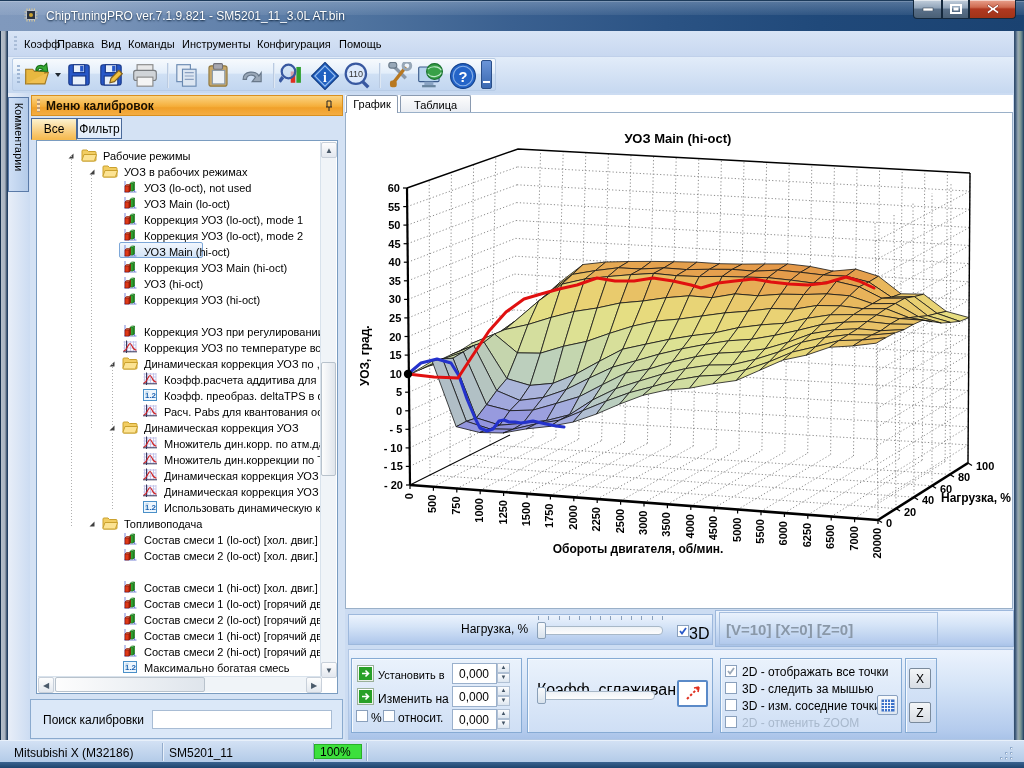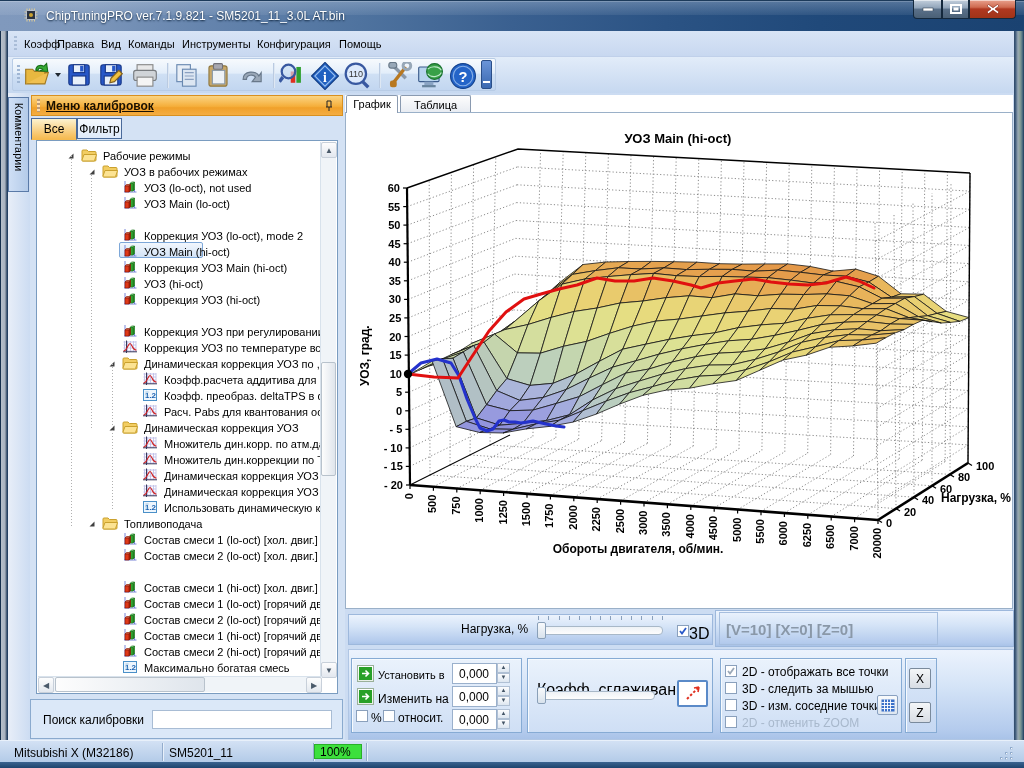--- a/index.html
+++ b/index.html
@@ -39,21 +39,21 @@
 #dockstrip{left:8px;top:93px;width:22px;height:647px;background:linear-gradient(to right,#e8eef8,#ccdcf2);}
 #comment-tab{position:absolute;left:0px;top:4px;width:21px;height:95px;border:1px solid #5a7aa8;
  background:linear-gradient(to right,#cfdff5,#b4cbe9);}
 #comment-tab span{position:absolute;left:4px;top:5px;font-size:10.5px;writing-mode:vertical-rl;letter-spacing:0.2px;}
 
 
 #leftpanel{left:30px;top:93px;width:315px;height:647px;background:#d4e2f4;}
 #lp-header{position:absolute;left:1px;top:2px;width:312px;height:21px;
  background:linear-gradient(#fbd482 0%,#f5ae3a 55%,#f0a02a 62%,#f4ad42 100%);border:1px solid #d89020;}
 #lp-header .grip{position:absolute;left:5px;top:3px;width:3px;height:13px;background:repeating-linear-gradient(#b97 0,#b97 2px,#fda 2px,#fda 4px);}
-#lp-header b{position:absolute;left:14px;top:3px;font-size:12px;color:#1a1000;text-decoration:underline;}
+#lp-header b{position:absolute;left:14px;top:3px;font-size:12px;color:#1a1000;}
 #lp-tabs{position:absolute;left:0px;top:25px;width:313px;height:22px;}
 .lp-tab{position:absolute;top:0;height:22px;border:1px solid #4a6a9a;font-size:12px;text-align:center;}
 #tab-vse{left:1px;width:46px;background:linear-gradient(#fdf3d0,#f7c468 80%,#f5ba50);border-bottom-color:#f5ba50;z-index:2;}
 #tab-filtr{left:47px;width:45px;background:linear-gradient(#f4f8fd,#dfeafa);height:21px;}
 #treebox{position:absolute;left:6px;top:47px;width:302px;height:554px;background:#fff;border:1px solid #7a9cc0;}
 #treebox .vsb{position:absolute;right:1px;top:1px;width:16px;height:536px;background:#f0f4f8;border-left:1px solid #d8e2ec;}
 #treebox .hsb{position:absolute;left:1px;bottom:1px;width:284px;height:16px;background:#f0f4f8;border-top:1px solid #d8e2ec;}
 .sb-btn{position:absolute;width:16px;height:16px;background:linear-gradient(#fdfdfd,#e3e8ef);border:1px solid #c8d0da;border-radius:2px;font-size:8px;color:#4a5a6a;text-align:center;line-height:15px;}
 .sb-thumb{background:linear-gradient(to right,#fdfdfd,#dfe5ec);border:1px solid #b8c2cc;border-radius:2px;}
 #tree{position:absolute;left:1px;top:1px;width:284px;height:535px;overflow:hidden;}
@@ -291,20 +291,32 @@
           <span class="ticon" style="left:84px"><svg width="16" height="16" viewBox="0 0 16 16">
               <path d="M3 2 V13 M2 13 H14.5 M12.5 10 V13" stroke="#7a86d8" fill="none"></path>
               <path d="M8 4.5 L9.5 3 L12.5 3 L11 4.5 Z" fill="#90d890" stroke="#1f7a1f" stroke-width="0.7"></path>
               <path d="M11 4.5 L12.5 3 L12.5 10.5 L11 12 Z" fill="#1f8a1f" stroke="#1f7a1f" stroke-width="0.7"></path>
               <path d="M8 4.5 H11 V12 H8 Z" fill="#33a833" stroke="#1f7a1f" stroke-width="0.7"></path>
               <path d="M3 7 L4.5 5.5 L8.5 5.5 L7 7 Z" fill="#f59a70" stroke="#8a1808" stroke-width="0.7"></path>
               <path d="M7 7 L8.5 5.5 L8.5 11.5 L7 13 Z" fill="#a82807" stroke="#8a1808" stroke-width="0.7"></path>
               <path d="M3 7 H7 V13 H3 Z" fill="#e03818" stroke="#8a1808" stroke-width="0.7"></path>
             </svg></span>
           <span style="position:absolute;left:106px;top:1px">УОЗ Main (lo-oct)</span>
+        </div>
+        <div class="trow" style="left:0;top:69px;width:284px">
+          <span class="ticon" style="left:84px"><svg width="16" height="16" viewBox="0 0 16 16">
+              <path d="M3 2 V13 M2 13 H14.5 M12.5 10 V13" stroke="#7a86d8" fill="none"></path>
+              <path d="M8 4.5 L9.5 3 L12.5 3 L11 4.5 Z" fill="#90d890" stroke="#1f7a1f" stroke-width="0.7"></path>
+              <path d="M11 4.5 L12.5 3 L12.5 10.5 L11 12 Z" fill="#1f8a1f" stroke="#1f7a1f" stroke-width="0.7"></path>
+              <path d="M8 4.5 H11 V12 H8 Z" fill="#33a833" stroke="#1f7a1f" stroke-width="0.7"></path>
+              <path d="M3 7 L4.5 5.5 L8.5 5.5 L7 7 Z" fill="#f59a70" stroke="#8a1808" stroke-width="0.7"></path>
+              <path d="M7 7 L8.5 5.5 L8.5 11.5 L7 13 Z" fill="#a82807" stroke="#8a1808" stroke-width="0.7"></path>
+              <path d="M3 7 H7 V13 H3 Z" fill="#e03818" stroke="#8a1808" stroke-width="0.7"></path>
+            </svg></span>
+          <span style="position:absolute;left:106px;top:1px">Коррекция УОЗ (lo-oct), mode 1</span>
         </div>
         <div class="trow" style="left:0;top:85px;width:284px">
           <span class="ticon" style="left:84px"><svg width="16" height="16" viewBox="0 0 16 16">
               <path d="M3 2 V13 M2 13 H14.5 M12.5 10 V13" stroke="#7a86d8" fill="none"></path>
               <path d="M8 4.5 L9.5 3 L12.5 3 L11 4.5 Z" fill="#90d890" stroke="#1f7a1f" stroke-width="0.7"></path>
               <path d="M11 4.5 L12.5 3 L12.5 10.5 L11 12 Z" fill="#1f8a1f" stroke="#1f7a1f" stroke-width="0.7"></path>
               <path d="M8 4.5 H11 V12 H8 Z" fill="#33a833" stroke="#1f7a1f" stroke-width="0.7"></path>
               <path d="M3 7 L4.5 5.5 L8.5 5.5 L7 7 Z" fill="#f59a70" stroke="#8a1808" stroke-width="0.7"></path>
               <path d="M7 7 L8.5 5.5 L8.5 11.5 L7 13 Z" fill="#a82807" stroke="#8a1808" stroke-width="0.7"></path>
               <path d="M3 7 H7 V13 H3 Z" fill="#e03818" stroke="#8a1808" stroke-width="0.7"></path>

